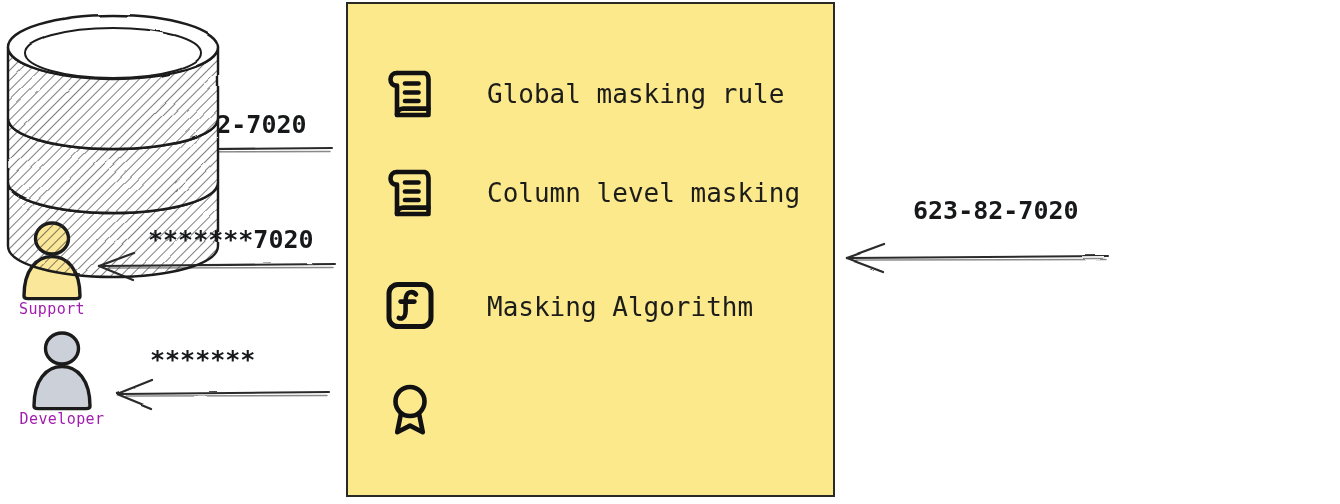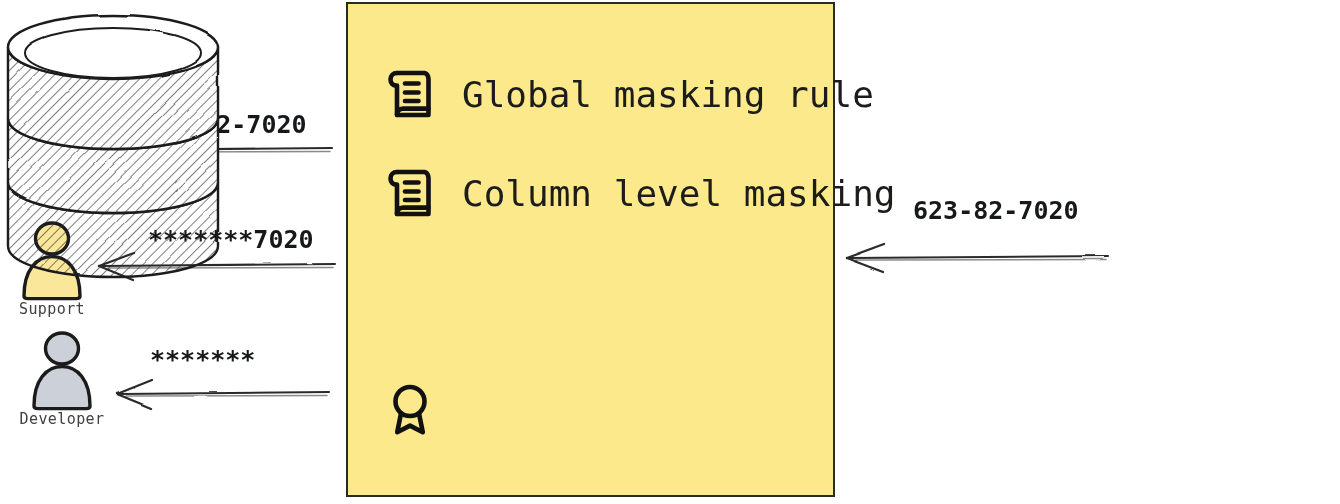--- a/index.html
+++ b/index.html
@@ -8,41 +8,41 @@
     font-family:"DejaVu Sans Mono","Liberation Mono",monospace;
     background:#ffffff;
   }
   #stage{position:absolute;inset:0;width:1340px;height:504px;}
   #stage > svg{position:absolute;left:0;top:0;}
 
   .actor{position:absolute;width:96px;text-align:center;}
   .actor .glyph{width:96px;height:86px;display:block;}
   .actor .nm{
     display:block;margin-top:-4px;
-    font-size:15px;letter-spacing:.4px;color:#404040;
+    font-size:15px;letter-spacing:.4px;color:#a21caf;
     font-family:"DejaVu Sans Mono","Liberation Mono",monospace;
     white-space:nowrap;
   }
 
   .flowlabel{
     position:absolute;white-space:nowrap;color:#17181a;
     font-family:"DejaVu Sans Mono","Liberation Mono",monospace;
     font-size:25px;font-weight:700;letter-spacing:0px;
   }
 
   .panel{
     position:absolute;left:346px;top:2px;width:489px;height:495px;
     background:#fbe98c;border:2.5px solid #2a2a25;box-sizing:border-box;
   }
   .rowlist{position:absolute;left:0;top:0;width:100%;height:100%;}
   .prow{position:absolute;left:36px;display:flex;align-items:center;gap:26px;}
   .prow .ico{width:52px;height:54px;flex:0 0 52px;display:block;}
   .prow .lbl{
     font-family:"DejaVu Sans Mono","Liberation Mono",monospace;
-    font-size:36px;color:#1c1c1a;white-space:nowrap;letter-spacing:0px;
+    font-size:26px;color:#1c1c1a;white-space:nowrap;letter-spacing:0px;margin-left:25px;
   }
   .db{position:absolute;left:1108px;top:118px;width:226px;height:288px;}
 </style>
 </head>
 <body>
 
 <div id="stage">
 
   <svg width="1340" height="504" aria-hidden="true">
     <defs>
@@ -129,20 +129,28 @@
             <path d="M13,6 C9,6 6.5,8.6 6.5,12.6 C6.5,16.4 9,18.6 12.6,18.6 L13,18.6 L13,48 L44.5,48"></path>
             <path d="M13,48 C13,44.2 15.4,41.6 19,41.6 L44.5,41.6"></path>
             <path d="M21,16.5 L34.5,16.5"></path>
             <path d="M21,25.5 L34.5,25.5"></path>
             <path d="M21,34 L34.5,34"></path>
           </g>
         </svg>
         <span class="lbl">Column level masking</span>
       </div>
 
+      <div class="prow" style="top:276px;">
+        <svg class="ico" viewBox="0 0 52 54">
+          <rect x="5" y="4.5" width="42" height="42" rx="9" ry="9" fill="none" stroke="#111111" stroke-width="5"></rect>
+          <path d="M32,14.5 C32,14.5 29.4,11.2 25.6,12.4 C21.8,13.6 21.6,18.4 21.6,21.5 L21.6,30.6 C21.6,34.2 21.4,37.6 18,38.4 C16.2,38.8 14.8,38 14.8,38" fill="none" stroke="#111111" stroke-width="4.6" stroke-linecap="round"></path>
+          <path d="M16.6,21.6 L30.4,21.6" fill="none" stroke="#111111" stroke-width="4.6" stroke-linecap="round"></path>
+        </svg>
+        <span class="lbl">Masking Algorithm</span>
+      </div>
 
       <div class="prow" style="top:378px;">
         <svg class="ico" viewBox="0 0 52 54">
           <circle cx="26" cy="19.5" r="14.5" fill="none" stroke="#111111" stroke-width="4.6"></circle>
           <path d="M17,31.5 L13.2,50.2 L26,43.6 L38.8,50.2 L35,31.5" fill="none" stroke="#111111" stroke-width="4.6" stroke-linejoin="round" stroke-linecap="round"></path>
         </svg>
       </div>
 
     </div>
   </div>

